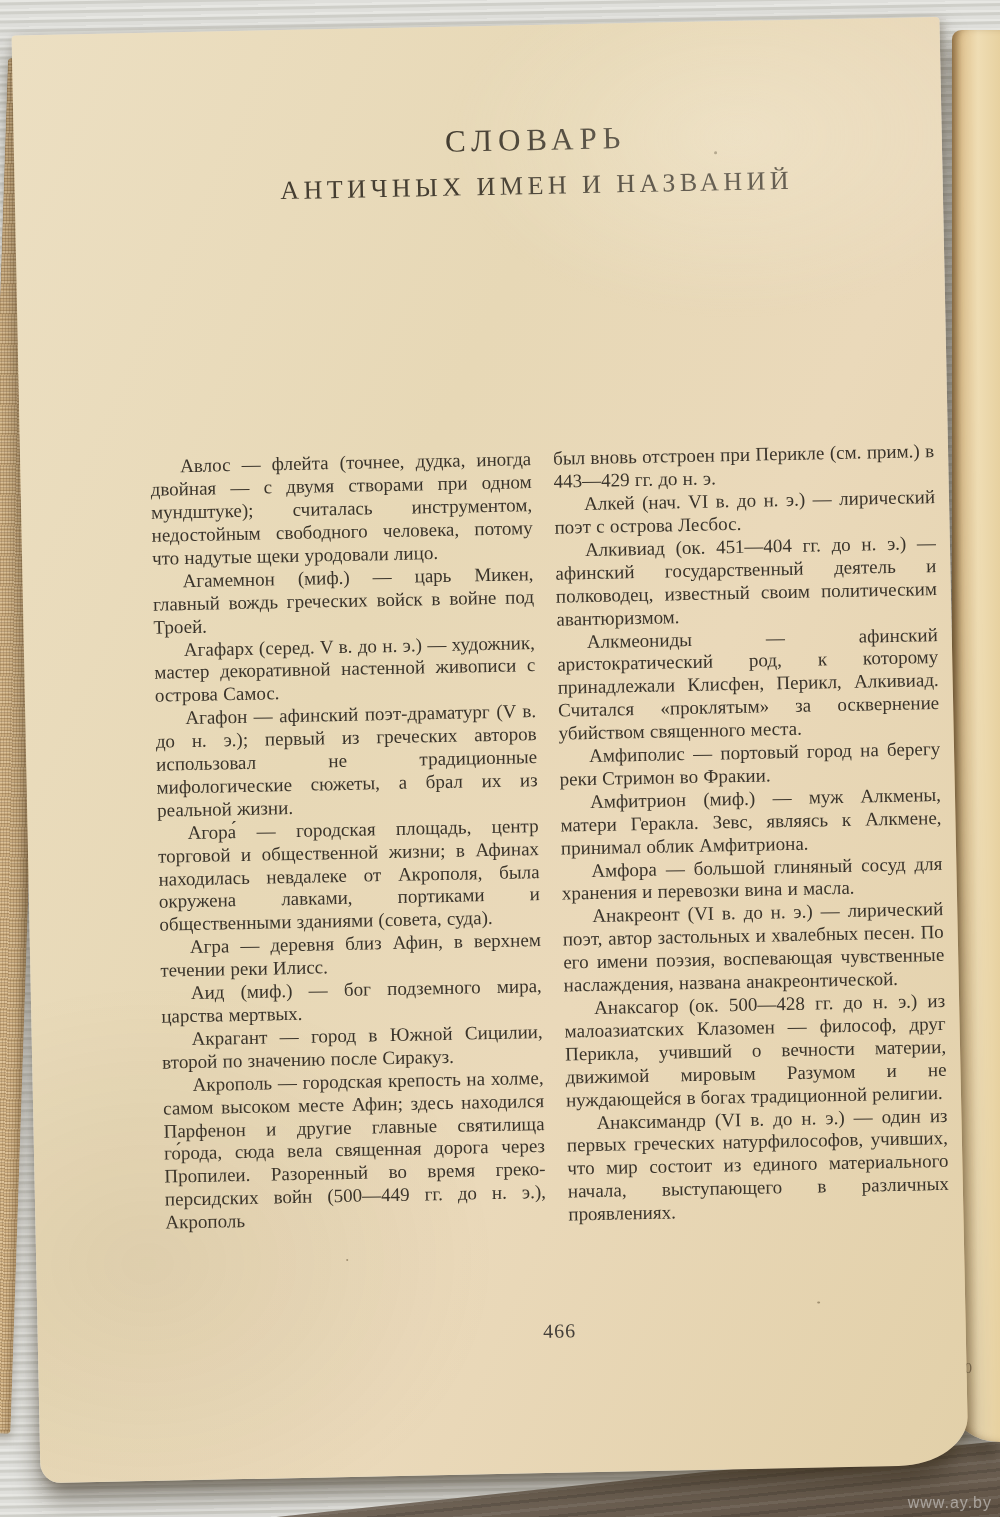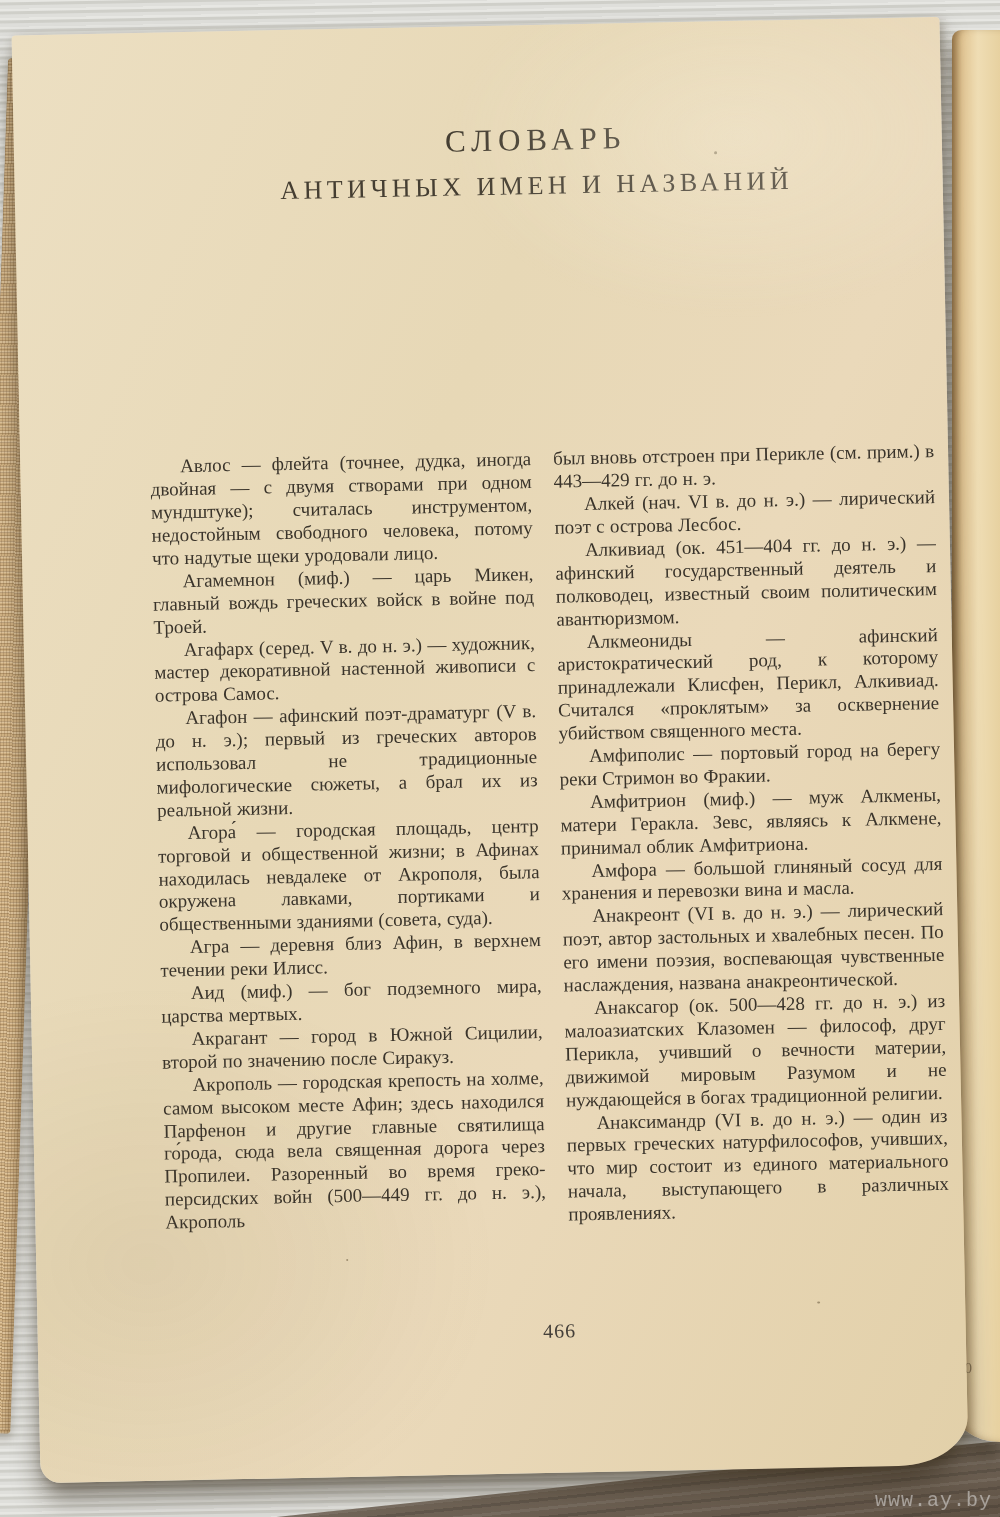--- a/index.html
+++ b/index.html
@@ -81,21 +81,21 @@
   .entry.cont{text-indent:0;}
   .pagenum{
     margin-top:20px;text-align:center;color:#45403a;font-size:20px;letter-spacing:1px;
   }
   .speck{position:absolute;border-radius:50%;background:rgba(90,75,50,.5);}
   .speck.s1{width:3px;height:3px;left:700px;top:130px;}
   .speck.s2{width:2px;height:2px;left:310px;top:1230px;}
   .speck.s3{width:3px;height:2px;left:780px;top:1282px;}
   .watermark{
     position:absolute;right:8px;bottom:5px;z-index:5;
-    font-family:Liberation Mono, monospace;font-size:20px;
+    font-family:Liberation Sans, sans-serif;font-size:16px;
     color:rgba(235,235,235,.5);letter-spacing:1px;
   }
 </style>
 </head>
 <body>
 
 <div class="scene">
 
   <div class="table-shadow"></div>
 

